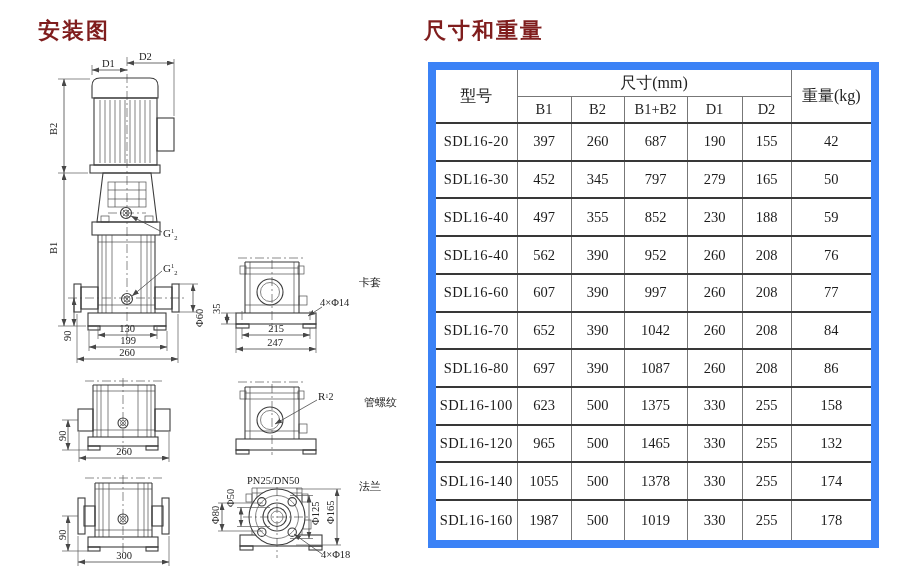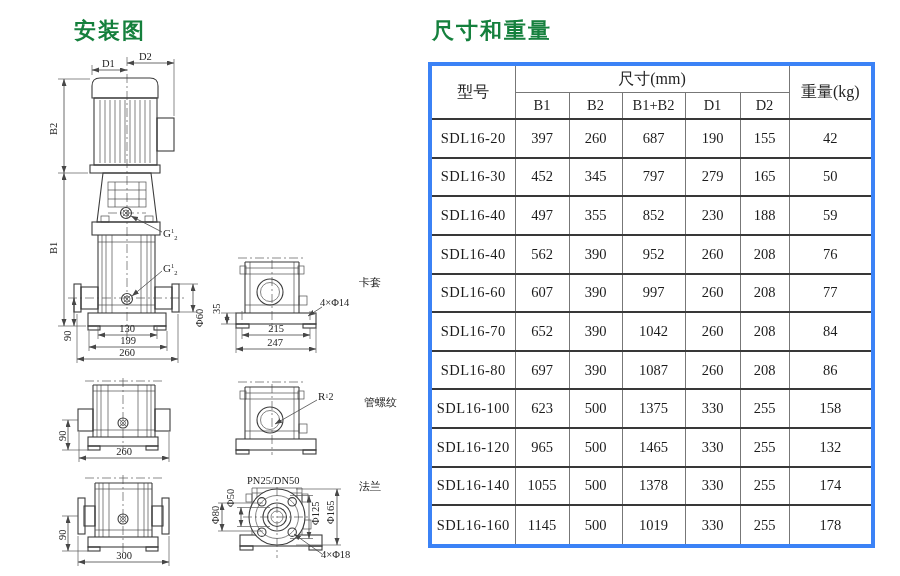--- a/index.html
+++ b/index.html
@@ -1,35 +1,35 @@
 <!DOCTYPE html>
 <html><head>
 <meta charset="utf-8">
 <style>
   html,body{margin:0;padding:0;}
   body{width:900px;height:576px;background:#ffffff;position:relative;overflow:hidden;
        font-family:"Liberation Serif",serif;color:#222;}
   .pgtitle{position:absolute;font-family:"Liberation Sans",sans-serif;font-weight:bold;
-       font-size:22px;color:#15803d;letter-spacing:2px;margin-left:36px;}
+       font-size:22px;color:#7f1d1d;letter-spacing:2px;}
   #title-left{left:38px;top:16px;}
-  #title-right{left:396px;top:16px;}
+  #title-right{left:424px;top:16px;}
   svg.diagram{position:absolute;left:0;top:0;}
   .ln{stroke:#3d3d3d;stroke-width:1.1;fill:none;}
   .tn{stroke:#4f4f4f;stroke-width:0.7;fill:none;}
   .cl{stroke:#5a5a5a;stroke-width:0.7;fill:none;stroke-dasharray:9 3 2 3;}
   .ext{stroke:#5a5a5a;stroke-width:0.7;}
   .dim{stroke:#474747;stroke-width:0.8;marker-start:url(#arr);marker-end:url(#arr);}
   .ldr{stroke:#474747;stroke-width:0.8;fill:none;marker-end:url(#arr);}
   .dimtxt{font-family:"Liberation Serif",serif;font-size:10.5px;fill:#242424;}
   .cntxt{font-family:"Liberation Serif",serif;font-size:11px;fill:#242424;}
   .mid{text-anchor:middle;}
   
   .tbl-wrap{position:absolute;left:428px;top:62px;}
   table.dims{border-collapse:collapse;table-layout:fixed;width:443px;height:486px;
-       background:#fff;border:4px solid #3b82f6;}
+       background:#fff;border:8px solid #3b82f6;}
   table.dims th,table.dims td{border-left:1px solid #777;text-align:center;vertical-align:middle;
        font-weight:normal;padding:0;}
   table.dims thead tr.r1 th{font-size:16px;height:26px;}
   table.dims thead tr.r2 th{font-size:14.5px;height:25px;border-top:1px solid #777;}
   table.dims thead th.h-model,table.dims thead th.h-weight{font-size:16px;}
   table.dims tbody td{border-top:2px solid #383838;font-size:14.5px;color:#1c1c1c;}
   table.dims tbody td.model{letter-spacing:0.5px;}
 </style>
 </head>
 <body>
@@ -445,21 +445,21 @@
           <td class="model">SDL16-140</td>
           <td>1055</td>
           <td>500</td>
           <td>1378</td>
           <td>330</td>
           <td>255</td>
           <td>174</td>
         </tr>
         <tr>
           <td class="model">SDL16-160</td>
-          <td>1145</td>
+          <td>1987</td>
           <td>500</td>
           <td>1019</td>
           <td>330</td>
           <td>255</td>
           <td>178</td>
         </tr>
       </tbody>
   </table>
 </div>
 

